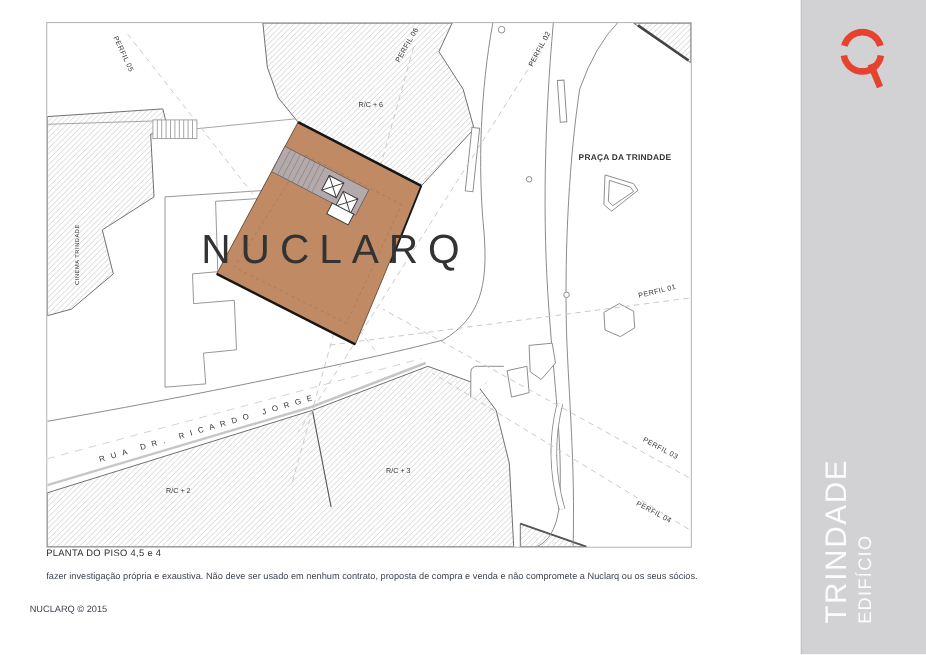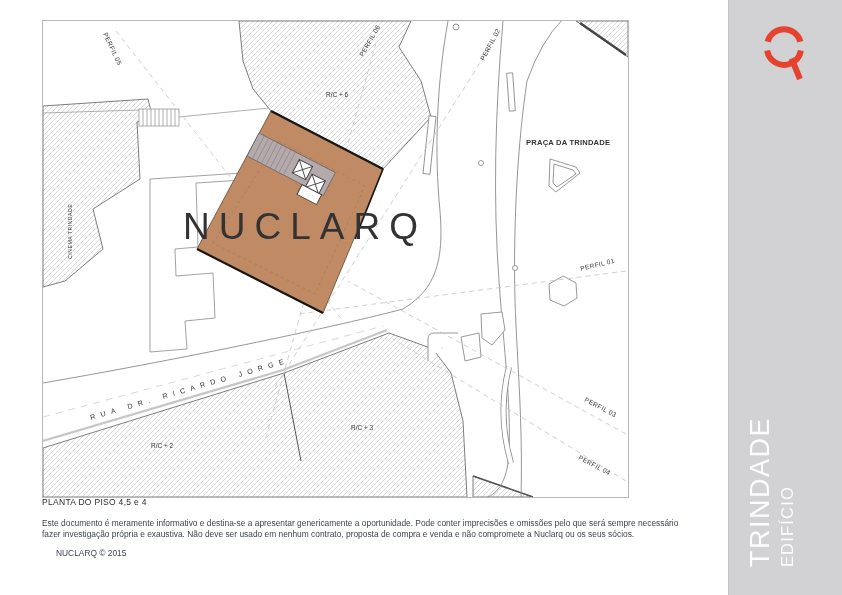--- a/index.html
+++ b/index.html
@@ -13,21 +13,21 @@
   .plan-wrap svg{display:block;}
   svg text{font-family:"Liberation Sans",sans-serif;fill:#333;}
 
   .plan-caption{position:absolute;left:42px;top:497px;font-size:8.5px;
                 color:#2b2b2b;letter-spacing:.3px;}
 
   
   .disclaimer{position:absolute;left:42px;top:518px;width:700px;
               font-size:8.4px;line-height:11.4px;color:#3d4450;}
   .disclaimer div{white-space:nowrap;}
-  .copyright{position:absolute;left:56px;top:548px;font-size:8.4px;color:#3d4450;}
+  .copyright{position:absolute;left:27px;top:548px;font-size:8.4px;color:#3d4450;}
 
   
   .sidebar{position:absolute;left:728px;top:0;width:114px;height:595px;
            border-left:1px solid #c3c3c6;}
   .q-logo{position:absolute;left:32px;top:26px;width:46px;height:58px;}
   .side-title-wrap{position:absolute;left:16px;bottom:28px;display:flex;
                    flex-direction:row;align-items:flex-end;}
   .side-title,.side-subtitle{writing-mode:vertical-rl;transform:rotate(180deg);
                    color:rgba(255,255,255,.92);}
   .side-title{font-size:27px;letter-spacing:1.5px;}
@@ -138,21 +138,20 @@
         <text font-size="7.6" font-weight="bold" fill="#111" x="483" y="124" letter-spacing="0.2">PRAÇA DA TRINDADE</text>
         <text font-size="7.2" fill="#222" transform="translate(48 399) rotate(-16.2)" letter-spacing="5.5">RUA DR. RICARDO JORGE</text>
         <text x="140" y="218" font-size="37" letter-spacing="9" fill="rgba(255,255,255,0.6)">NUCLARQ</text>
       </g>
     </svg>
   </div>
 
   <div class="plan-caption">PLANTA DO PISO 4,5 e 4</div>
 
   <div class="disclaimer">
-    <div>Este documento é meramente informativo e destina-se a apresentar genericamente a oportunidade. Pode conter imprecisões e omissões pelo que será sempre necessário</div>
     <div>fazer investigação própria e exaustiva. Não deve ser usado em nenhum contrato, proposta de compra e venda e não compromete a Nuclarq ou os seus sócios.</div>
   </div>
   <div class="copyright">NUCLARQ © 2015</div>
 
   <div class="sidebar" style="background:#D2D2D4;">
     <svg class="q-logo" viewBox="0 0 46 58">
       <g stroke="#E5432F" stroke-width="6" fill="none">
         <path d="M39.4 15.7 A17 17 0 0 0 6.6 15.7"></path>
         <path d="M6.2 24.5 A17 17 0 0 0 39.8 24.5"></path>
         <line x1="30.5" y1="32.5" x2="39" y2="53"></line>

